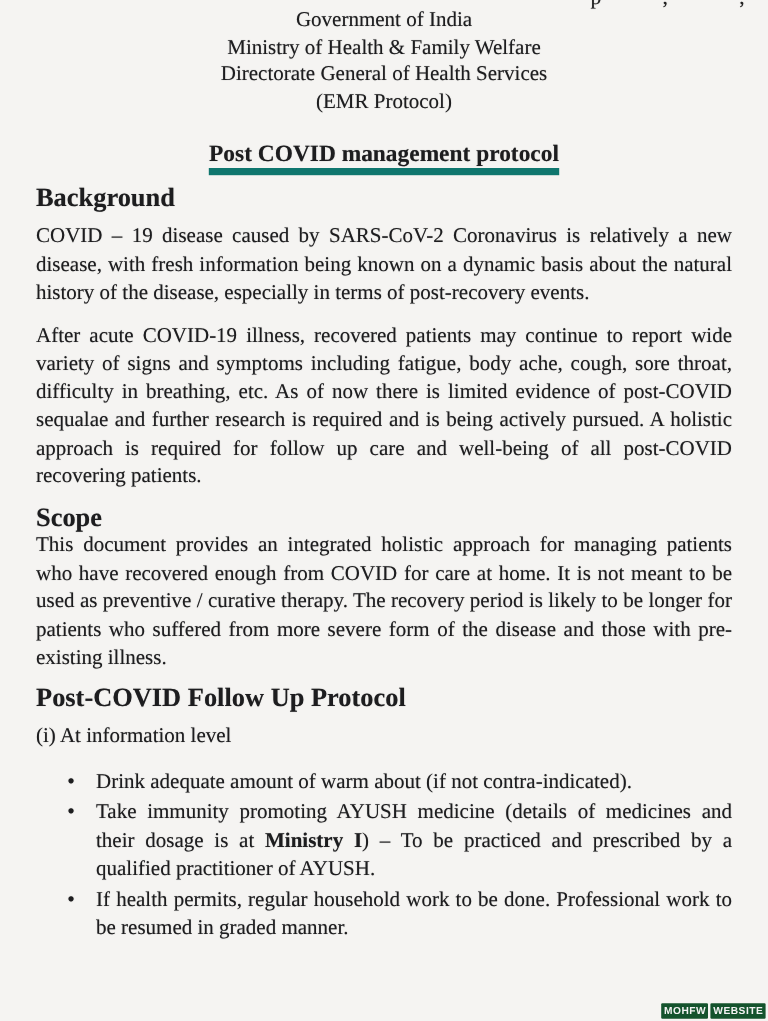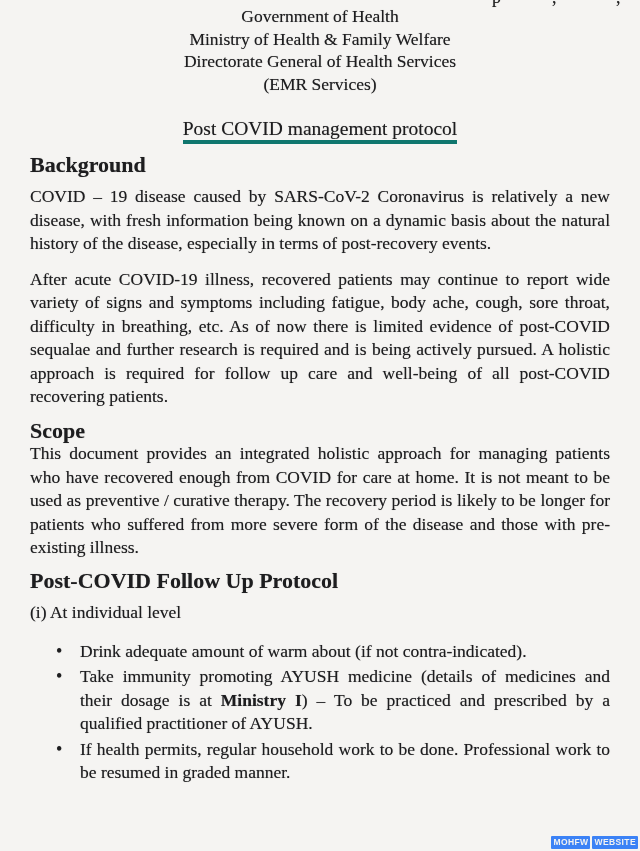--- a/index.html
+++ b/index.html
@@ -26,23 +26,23 @@
     font-size: 18px;
     line-height: 21px;
     color: #222;
   }
 
   .org-header { text-align: center; font-size: 17.5px; line-height: 22.7px; }
   .org-line { white-space: nowrap; }
 
   .doc-title { text-align: center; margin-top: 21px; line-height: 24px; }
   .doc-title .title-text {
-    font-weight: normal;
+    font-weight: bold;
     font-size: 19.5px;
-    border-bottom: 4px solid #0f766e;
+    border-bottom: 6px solid #0f766e;
     padding-bottom: 1px;
   }
 
   .section-heading {
     font-size: 22px;
     font-weight: bold;
     line-height: 23.5px;
     margin: 0;
   }
   .h-background { margin-top: 11px; }
@@ -92,60 +92,60 @@
     display: flex;
     gap: 2px;
     font-family: "Liberation Sans", sans-serif;
     font-size: 8.5px;
     font-weight: bold;
     letter-spacing: 0.4px;
     color: #f2f2f2;
     text-shadow: none;
   }
   .watermark span {
-    background: #3b82f6;
+    background: #14532d;
     padding: 1px 2px 2px 2px;
     border-radius: 1px;
   }
 </style>
 </head>
 <body>
 
 <div class="page">
 
   <span class="edge-frag" style="left: 492px;">p</span>
   <span class="edge-frag" style="left: 552px;">,</span>
   <span class="edge-frag" style="left: 616px;">,</span>
 
   <div class="content">
 
     <div class="org-header">
-      <div class="org-line">Government of Health</div>
+      <div class="org-line">Government of India</div>
       <div class="org-line">Ministry of Health &amp; Family Welfare</div>
       <div class="org-line">Directorate General of Health Services</div>
-      <div class="org-line">(EMR Services)</div>
+      <div class="org-line">(EMR Protocol)</div>
     </div>
 
     <div class="doc-title">
       <span class="title-text">Post COVID management protocol</span>
     </div>
 
     <h2 class="section-heading h-background">Background</h2>
 
     <p class="body-para p1">COVID – 19 disease caused by SARS-CoV-2 Coronavirus is relatively a new disease, with fresh information being known on a dynamic basis about the natural history of the disease, especially in terms of post-recovery events.</p>
 
     <p class="body-para p2">After acute COVID-19 illness, recovered patients may continue to report wide variety of signs and symptoms including fatigue, body ache, cough, sore throat, difficulty in breathing, etc. As of now there is limited evidence of post-COVID sequalae and further research is required and is being actively pursued.  A holistic approach is required for follow up care and well-being of all post-COVID recovering patients.</p>
 
     <h2 class="section-heading h-scope">Scope</h2>
 
     <p class="body-para p3">This document provides an integrated holistic approach for managing patients who have recovered enough from COVID for care at home. It is not meant to be used as preventive / curative therapy. The recovery period is likely to be longer for patients who suffered from more severe form of the disease and those with pre-existing illness.</p>
 
     <h2 class="section-heading h-protocol">Post-COVID Follow Up Protocol</h2>
 
-    <div class="subheading">(i) At individual level</div>
+    <div class="subheading">(i) At information level</div>
 
     <ul class="bullet-list">
       <li>
         <span>Drink adequate amount of warm about (if not contra-indicated).</span>
       </li>
       <li>
         <span>Take immunity promoting AYUSH medicine (details of medicines and their dosage is at </span><b>Ministry I</b><span>) – To be practiced and prescribed by a qualified practitioner of AYUSH.</span>
       </li>
       <li>
         <span>If health permits, regular household work to be done. Professional work to be resumed in graded manner.</span>

